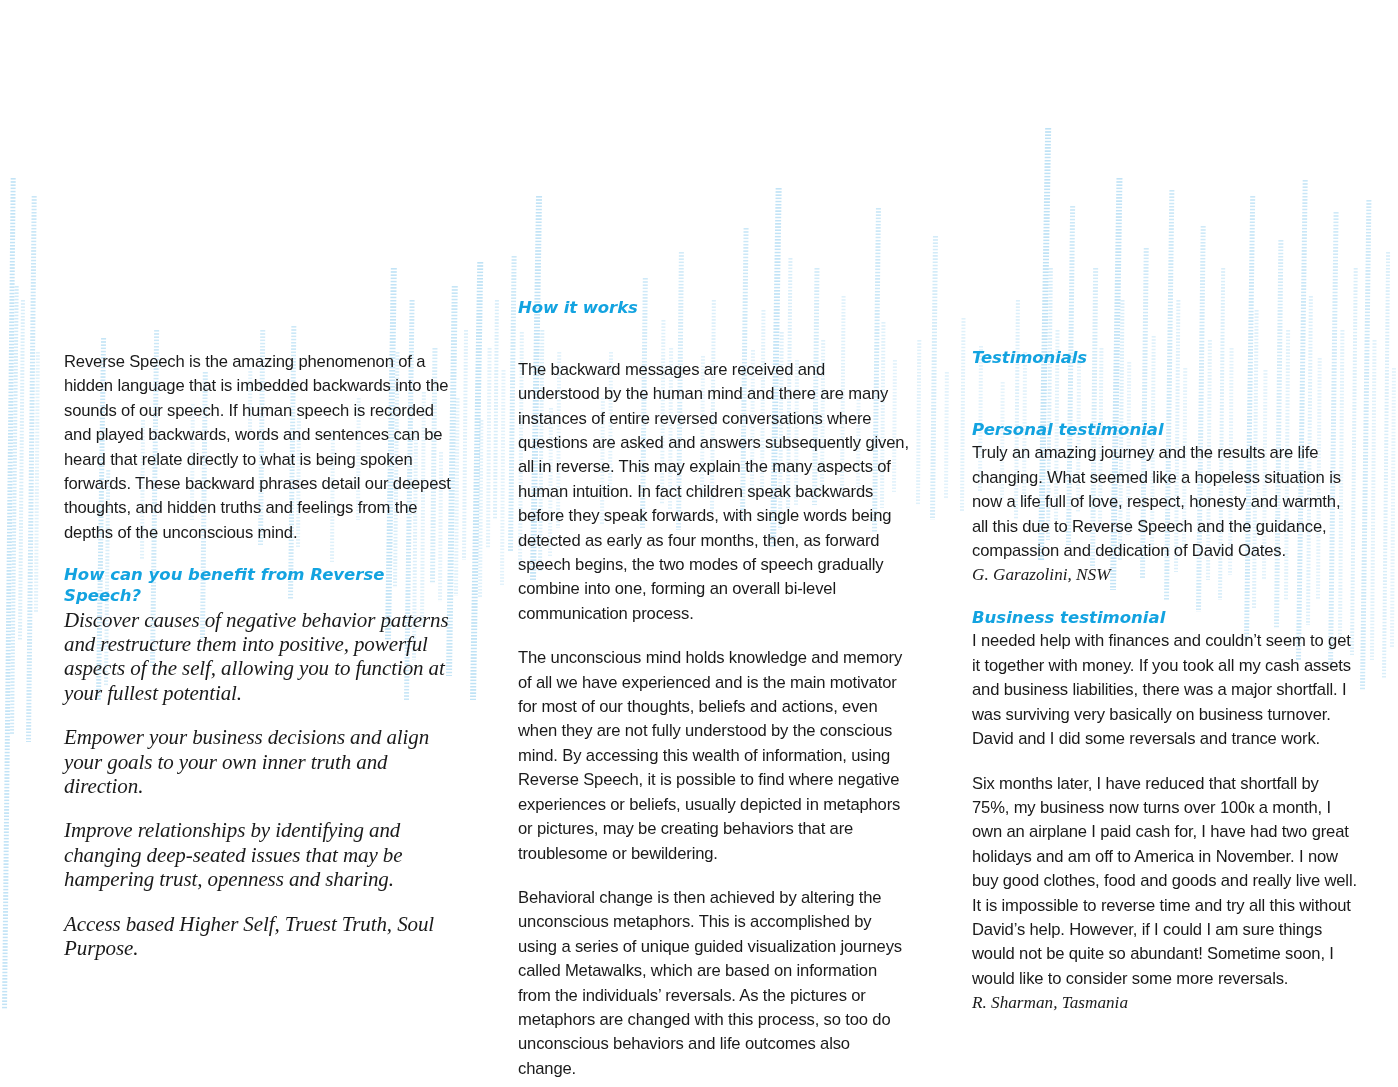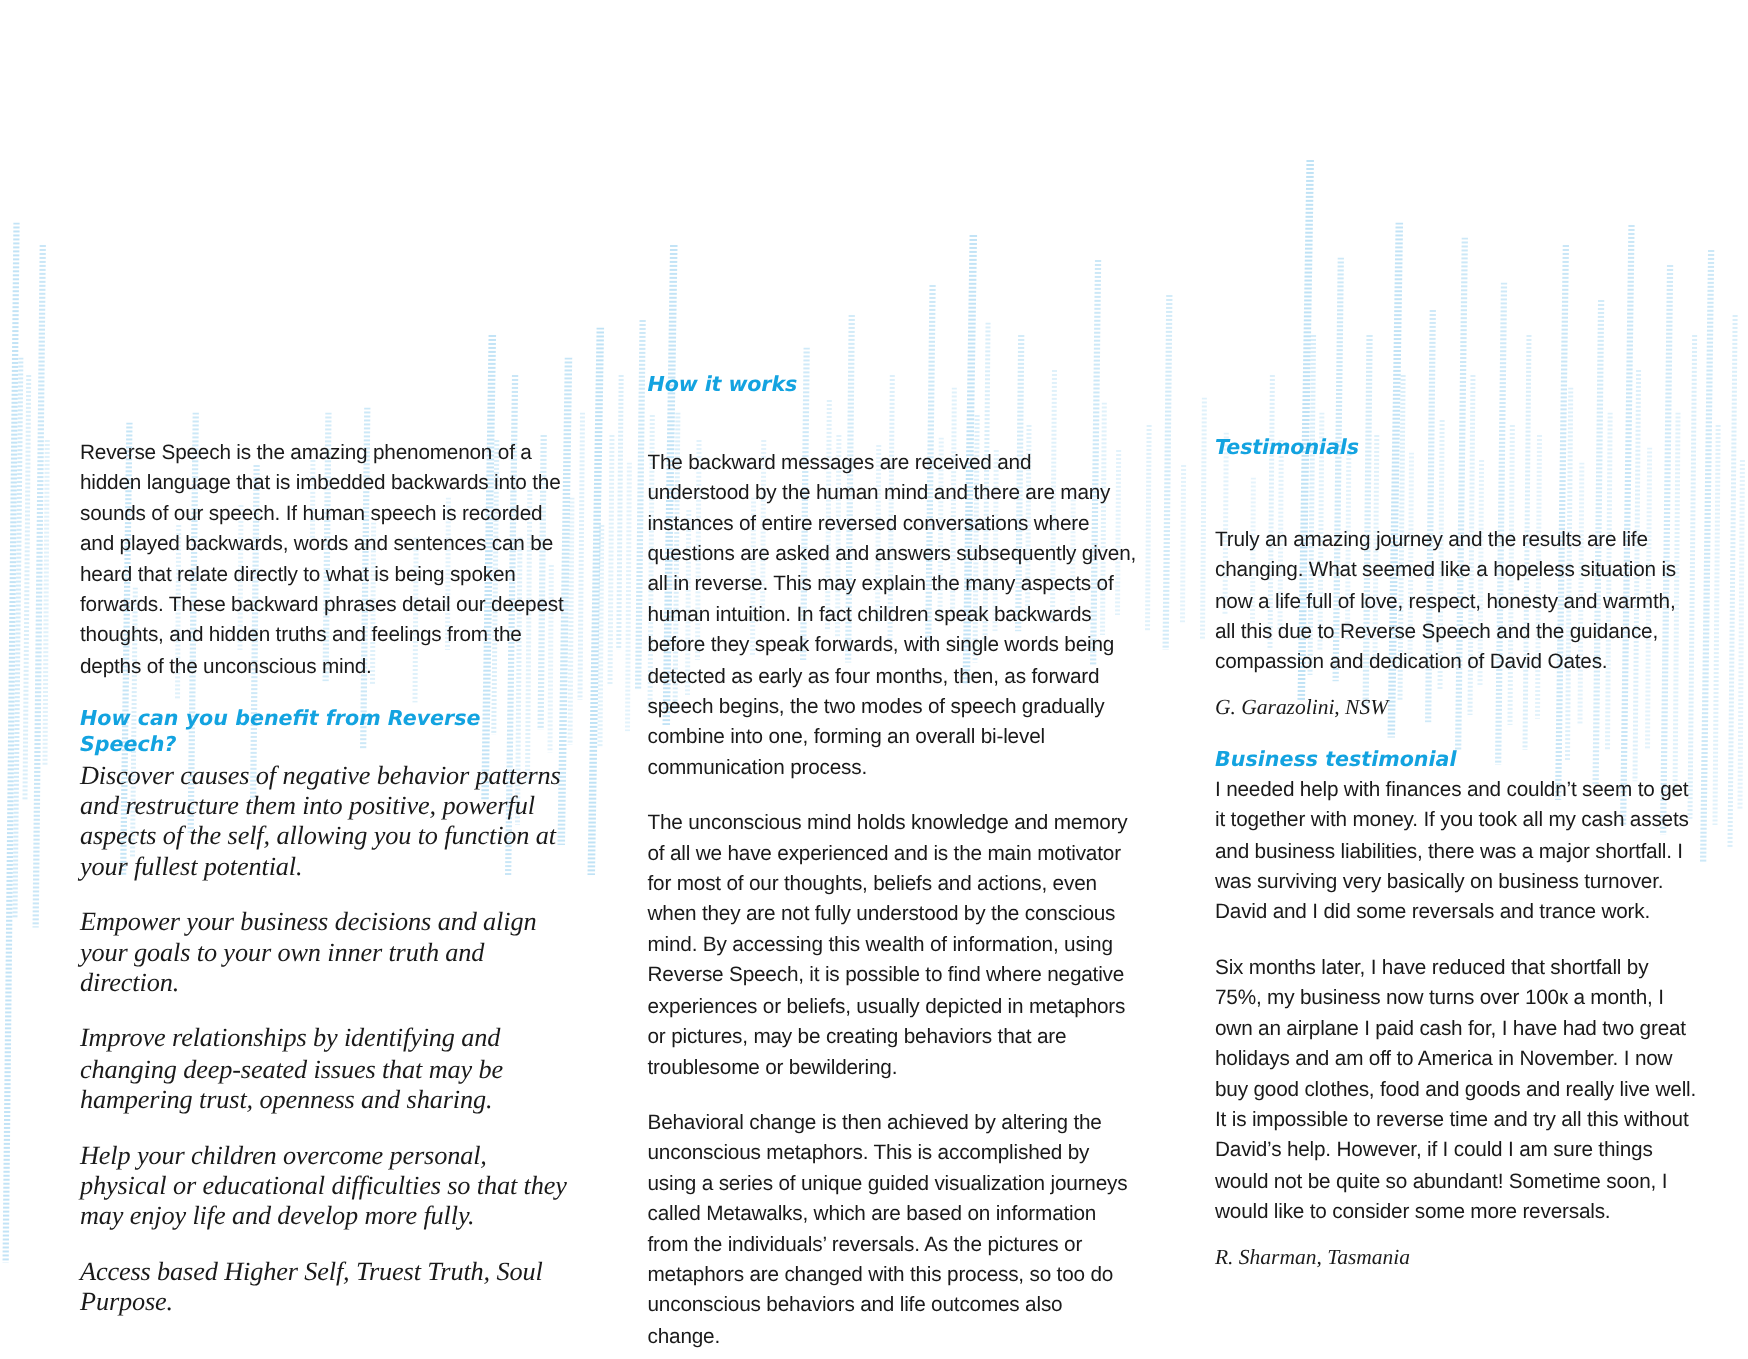--- a/index.html
+++ b/index.html
@@ -68,21 +68,21 @@
     font-size:21px;
     letter-spacing:-0.1px;
   }
   p.body.tight{margin-bottom:0;}
   .attrib{
     color:#1a1a1a;
     font-style:italic;
     font-family:"Liberation Serif", serif;
     font-size:17.2px;
     line-height:24.4px;
-    margin:12px 0 20px 0;
+    margin:0 0 20px 0;
   }
   .gap-large{height:40px;}
   .gap-small{height:12px;}
 </style>
 </head>
 <body>
 
 <div id="wave-layer">
     <div class="wavebar" style="left:2px;top:178px;width:5px;height:832px;--c:#bfe2f5;opacity:0.95;transform:skewX(-0.6deg);"></div>
     <div class="wavebar" style="left:10px;top:286px;width:4px;height:449px;--c:#bfe2f5;opacity:0.75;transform:skewX(-0.6deg);"></div>
@@ -191,37 +191,37 @@
 <div id="content">
 
   <div class="col col1">
     <div class="gap-large"></div>
     <p class="body">Reverse Speech is the amazing phenomenon of a hidden language that is imbedded backwards into the sounds of our speech. If human speech is recorded and played backwards, words and sentences can be heard that relate directly to what is being spoken forwards. These backward phrases detail our deepest thoughts, and hidden truths and feelings from the depths of the unconscious mind.</p>
 
     <h3 class="sub-heading">How can you benefit from Reverse Speech?</h3>
     <p class="body ital">Discover causes of negative behavior patterns and restructure them into positive, powerful aspects of the self, allowing you to function at your fullest potential.</p>
     <p class="body ital">Empower your business decisions and align your goals to your own inner truth and direction.</p>
     <p class="body ital">Improve relationships by identifying and changing deep-seated issues that may be hampering trust, openness and sharing.</p>
-    <p class="body ital">Help your children overcome personal, physical or educational difficulties so that they may enjoy life and develop more fully.</p>
     <p class="body ital">Access based Higher Self, Truest Truth, Soul Purpose.</p>
   </div>
 
   <div class="col col2">
     <h2 class="heading">How it works</h2>
     <div class="gap-large"></div>
     <p class="body">The backward messages are received and understood by the human mind and there are many instances of entire reversed conversations where questions are asked and answers subsequently given, all in reverse. This may explain the many aspects of human intuition. In fact children speak backwards before they speak forwards, with single words being detected as early as four months, then, as forward speech begins, the two modes of speech gradually combine into one, forming an overall bi-level communication process.</p>
     <p class="body">The unconscious mind holds knowledge and memory of all we have experienced and is the main motivator for most of our thoughts, beliefs and actions, even when they are not fully understood by the conscious mind. By accessing this wealth of information, using Reverse Speech, it is possible to find where negative experiences or beliefs, usually depicted in metaphors or pictures, may be creating behaviors that are troublesome or bewildering.</p>
     <p class="body">Behavioral change is then achieved by altering the unconscious metaphors. This is accomplished by using a series of unique guided visualization journeys called Metawalks, which are based on information from the individuals’ reversals. As the pictures or metaphors are changed with this process, so too do unconscious behaviors and life outcomes also change.</p>
   </div>
 
   <div class="col col3">
     <h2 class="heading">Testimonials</h2>
     <div class="gap-large"></div>
     <div class="gap-small"></div>
 
+    <h3 class="sub-heading">Personal testimonial</h3>
     <p class="body tight">Truly an amazing journey and the results are life changing. What seemed like a hopeless situation is now a life full of love, respect, honesty and warmth, all this due to Reverse Speech and the guidance, compassion and dedication of David Oates.</p>
     <p class="attrib">G. Garazolini, NSW</p>
 
     <h3 class="sub-heading">Business testimonial</h3>
     <p class="body">I needed help with finances and couldn’t seem to get it together with money. If you took all my cash assets and business liabilities, there was a major shortfall. I was surviving very basically on business turnover. David and I did some reversals and trance work.</p>
     <p class="body tight">Six months later, I have reduced that shortfall by 75%, my business now turns over 100к a month, I own an airplane I paid cash for, I have had two great holidays and am off to America in November. I now buy good clothes, food and goods and really live well. It is impossible to reverse time and try all this without David’s help. However, if I could I am sure things would not be quite so abundant! Sometime soon, I would like to consider some more reversals.</p>
     <p class="attrib">R. Sharman, Tasmania</p>
   </div>
 
 </div>

